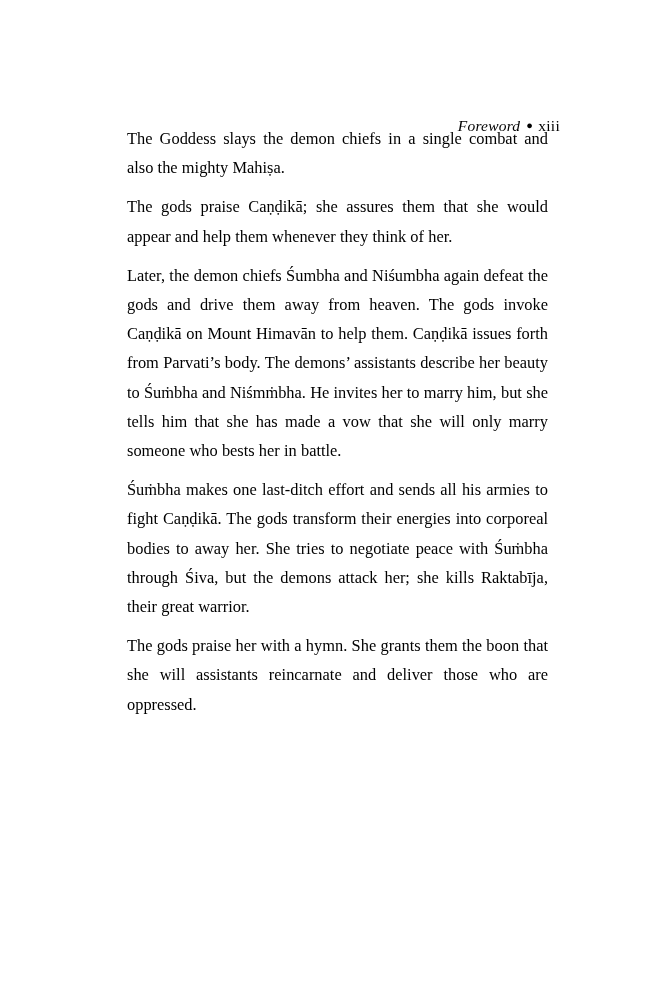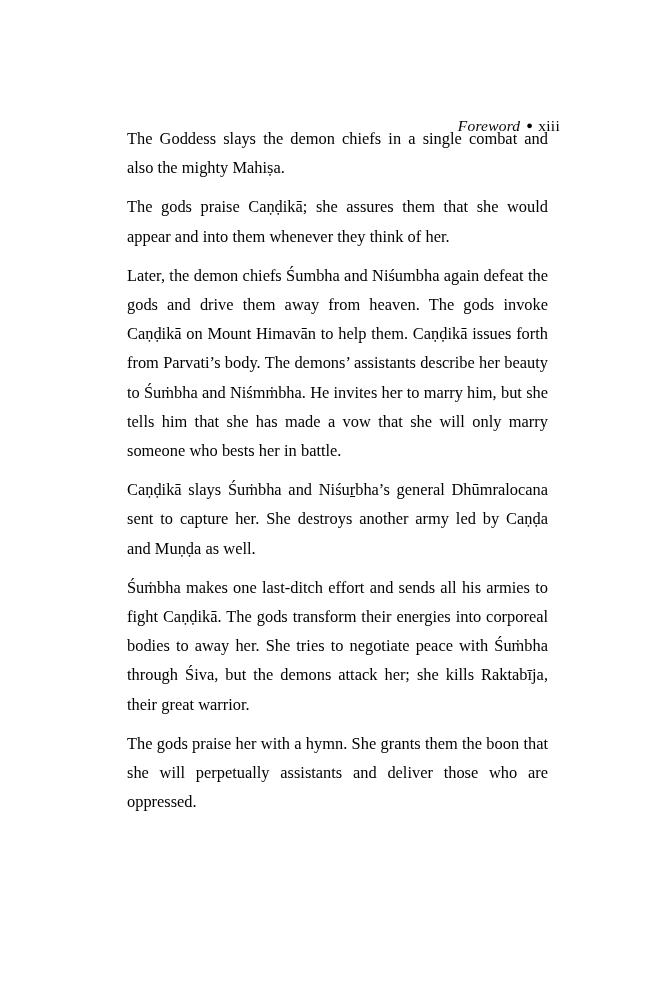--- a/index.html
+++ b/index.html
@@ -73,20 +73,19 @@
 <body>
 
 <div class="page">
 
   <div class="running-head">
     <span class="rh-title">Foreword</span><span class="rh-sep">●</span><span class="rh-folio">xiii</span>
   </div>
 
   <div class="textblock">
     <p class="para">The Goddess slays the demon chiefs in a single combat and also the mighty Mahiṣa.</p>
-    <p class="para">The gods praise Caṇḍikā; she assures them that she would appear and into them whenever they think of her.</p>
+    <p class="para">The gods praise Caṇḍikā; she assures them that she would appear and help them whenever they think of her.</p>
     <p class="para">Later, the demon chiefs Śumbha and Niśumbha again defeat the gods and drive them away from heaven. The gods invoke Caṇḍikā on Mount Himavān to help them. Caṇḍikā issues forth from Parvati’s body. The demons’ assistants describe her beauty to Śuṁbha and Niśmṁbha. He invites her to marry him, but she tells him that she has made a vow that she will only marry someone who bests her in battle.</p>
-    <p class="para">Caṇḍikā slays Śuṁbha and Niśuṟbha’s general Dhūmralocana sent to capture her. She destroys another army led by Caṇḍa and Muṇḍa as well.</p>
     <p class="para">Śuṁbha makes one last-ditch effort and sends all his armies to fight Caṇḍikā. The gods transform their energies into corporeal bodies to away her. She tries to negotiate peace with Śuṁbha through Śiva, but the demons attack her; she kills Raktabīja, their great warrior.</p>
-    <p class="para">The gods praise her with a hymn. She grants them the boon that she will perpetually assistants and deliver those who are oppressed.</p>
+    <p class="para">The gods praise her with a hymn. She grants them the boon that she will assistants reincarnate and deliver those who are oppressed.</p>
   </div>
 
 </div>
 
 </body></html>

